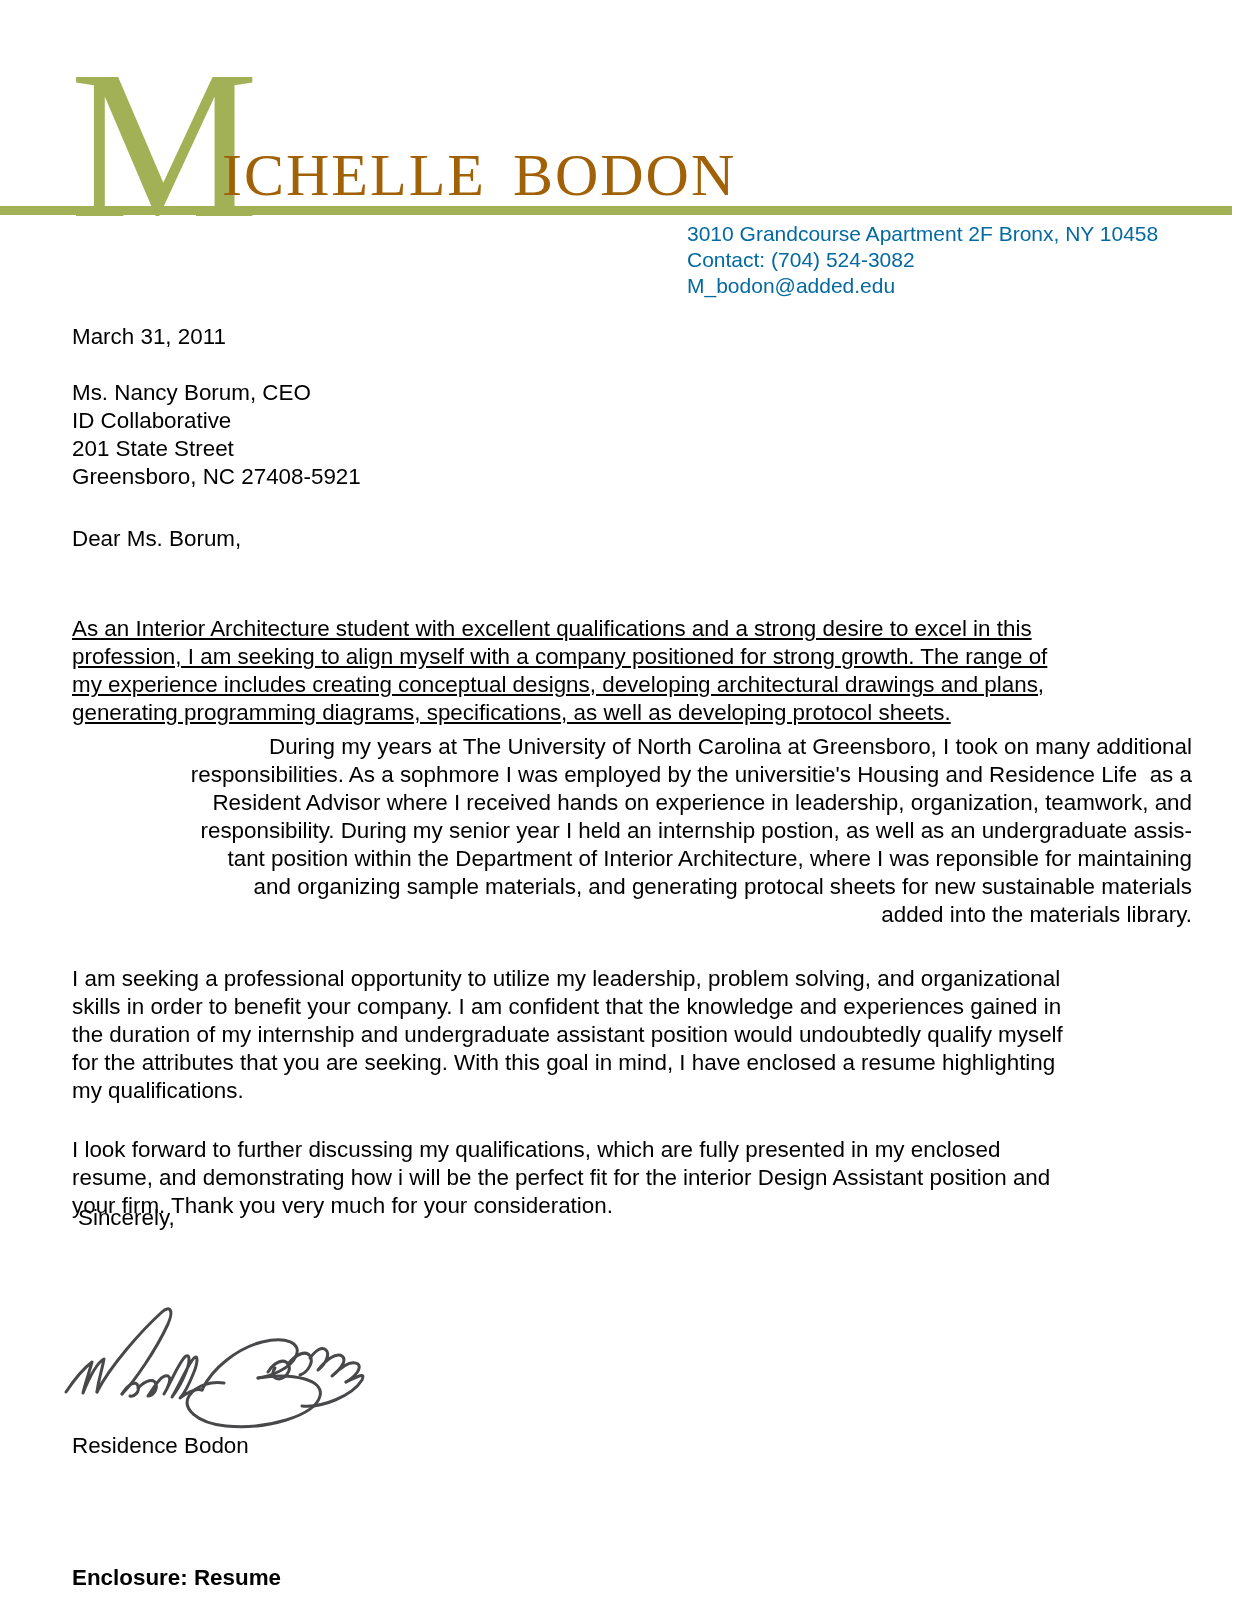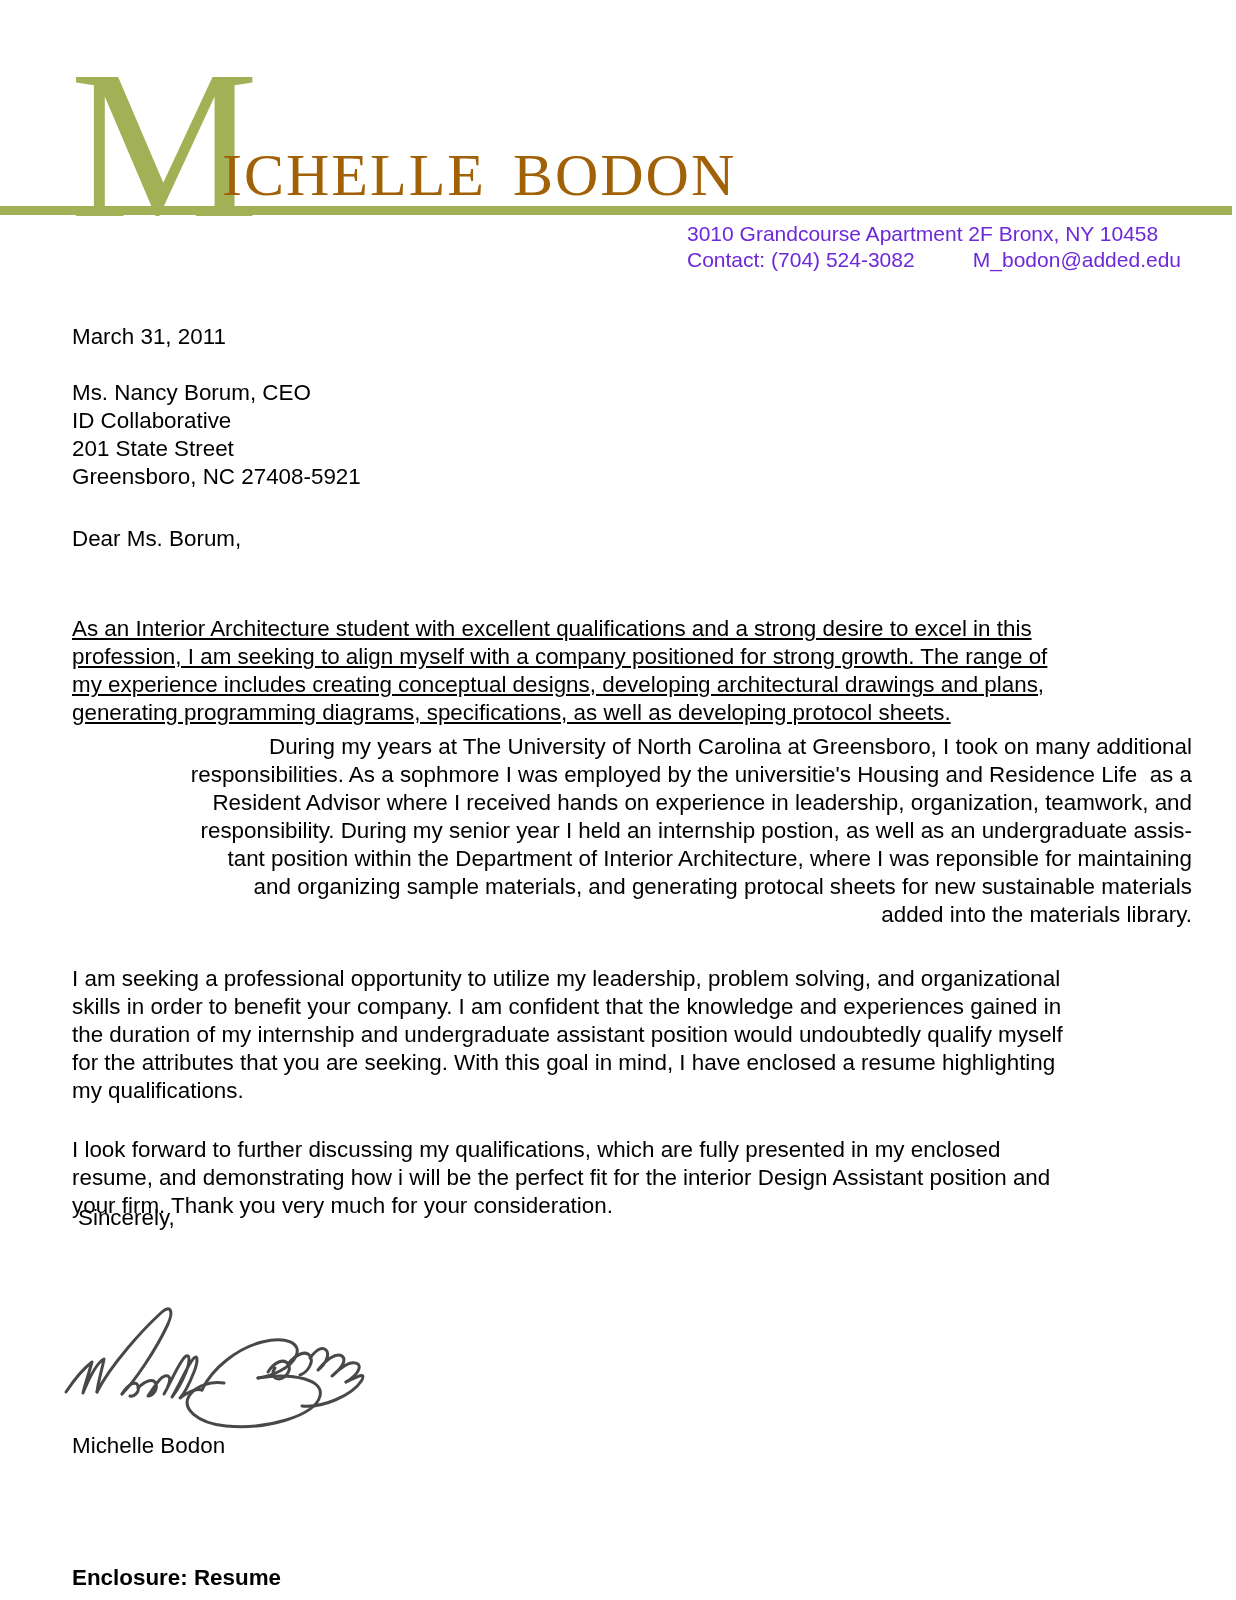--- a/index.html
+++ b/index.html
@@ -37,25 +37,26 @@
     left:0; top:206px;
     width:1232px; height:9px;
     background:#a2b156;
     z-index:1;
   }
   .contact-block{
     position:absolute;
     left:687px; top:221px;
     width:494px;
     font-size:21px; line-height:26px;
-    color:#6d28d9;
+    color:#0369a1;
   }
   .contact-block .row2{
     display:flex;
-    justify-content:space-between;
+    justify-content:flex-end;
+    flex-direction:column;
   }
   
   .txt{
     position:absolute;
     left:72px;
     width:1120px;
     font-size:22.4px;
     line-height:28px;
     color:#000000;
     white-space:pre-wrap;
@@ -142,16 +143,16 @@
 
     <path d="M196,82 C232,76 262,84 258,100 C253,120 204,134 164,130 C134,127 120,112 127,100 C134,89 150,85 162,87"></path>
 
     <path d="M206,76 C212,66 222,62 226,68 C230,74 224,82 217,83 C211,83 209,77 213,72"></path>
     <path d="M226,68 C234,58 244,54 248,60 C252,66 246,76 238,79"></path>
     <path d="M248,62 C254,54 260,50 264,54 C268,58 264,68 256,74 C264,64 274,56 280,60 C285,64 280,72 270,80 C280,70 290,64 296,68 C300,72 294,80 284,86"></path>
 
     <path d="M284,86 C296,80 304,76 300,84 C290,100 260,112 240,110"></path>
   </svg>
 
-  <div class="txt typed-name">Michelle Bodon</div>
+  <div class="txt typed-name">Residence Bodon</div>
   <div class="txt enclosure">Enclosure: Resume</div>
 
 </div>
 
 </body></html>

